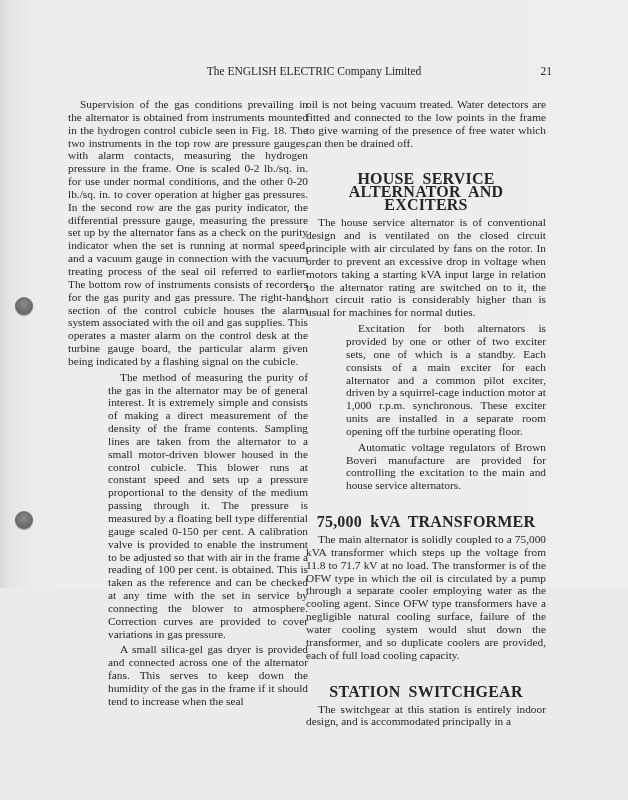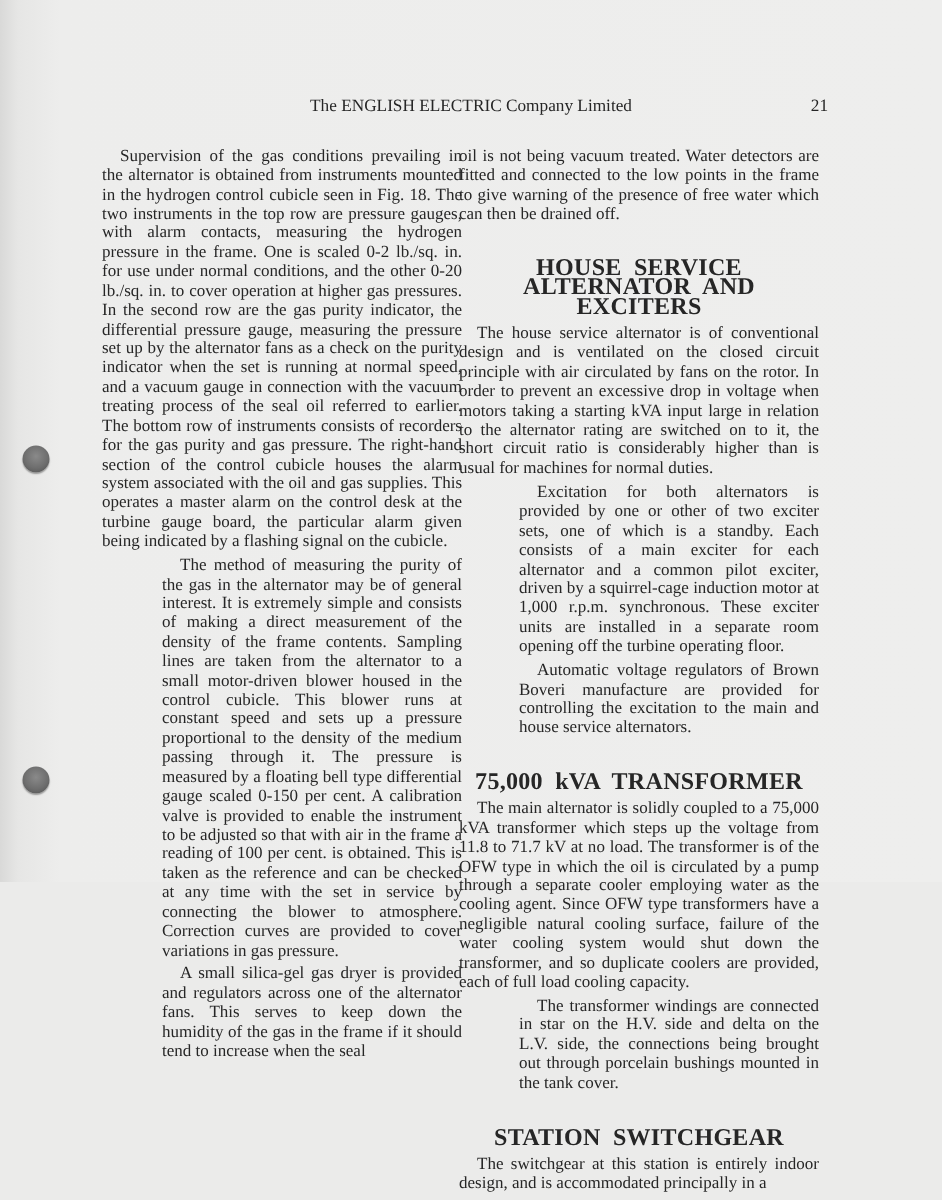--- a/index.html
+++ b/index.html
@@ -48,32 +48,31 @@
   <div class="hole" style="left:15px; top:511px;"></div>
 
   <div class="header">
     <span class="title">The ENGLISH ELECTRIC Company Limited</span>
     <span class="pnum">21</span>
   </div>
 
   <div class="col left">
     <p class="indent">Supervision of the gas conditions prevailing in the alternator is obtained from instruments mounted in the hydrogen control cubicle seen in Fig. 18. The two instruments in the top row are pressure gauges, with alarm contacts, measuring the hydrogen pressure in the frame. One is scaled 0-2 lb./sq. in. for use under normal conditions, and the other 0-20 lb./sq. in. to cover operation at higher gas pressures. In the second row are the gas purity indicator, the differential pressure gauge, measuring the pressure set up by the alternator fans as a check on the purity indicator when the set is running at normal speed, and a vacuum gauge in connection with the vacuum treating process of the seal oil referred to earlier. The bottom row of instruments consists of recorders for the gas purity and gas pressure. The right-hand section of the control cubicle houses the alarm system associated with the oil and gas supplies. This operates a master alarm on the control desk at the turbine gauge board, the particular alarm given being indicated by a flashing signal on the cubicle.</p>
     <p class="indent">The method of measuring the purity of the gas in the alternator may be of general interest. It is extremely simple and consists of making a direct measurement of the density of the frame contents. Sampling lines are taken from the alternator to a small motor-driven blower housed in the control cubicle. This blower runs at constant speed and sets up a pressure proportional to the density of the medium passing through it. The pressure is measured by a floating bell type differential gauge scaled 0-150 per cent. A calibration valve is provided to enable the instrument to be adjusted so that with air in the frame a reading of 100 per cent. is obtained. This is taken as the reference and can be checked at any time with the set in service by connecting the blower to atmosphere. Correction curves are provided to cover variations in gas pressure.</p>
-    <p class="indent">A small silica-gel gas dryer is provided and regulators across one of the alternator fans. This serves to keep down the humidity of the gas in the frame if it should tend to increase when the seal</p>
+    <p class="indent">A small silica-gel gas dryer is provided and connected across one of the alternator fans. This serves to keep down the humidity of the gas in the frame if it should tend to increase when the seal</p>
   </div>
 
   <div class="col right">
     <p>oil is not being vacuum treated. Water detectors are fitted and connected to the low points in the frame to give warning of the presence of free water which can then be drained off.</p>
 
     <h2>HOUSE SERVICE ALTERNATOR AND EXCITERS</h2>
     <p class="indent">The house service alternator is of conventional design and is ventilated on the closed circuit principle with air circulated by fans on the rotor. In order to prevent an excessive drop in voltage when motors taking a starting kVA input large in relation to the alternator rating are switched on to it, the short circuit ratio is considerably higher than is usual for machines for normal duties.</p>
     <p class="indent">Excitation for both alternators is provided by one or other of two exciter sets, one of which is a standby. Each consists of a main exciter for each alternator and a common pilot exciter, driven by a squirrel-cage induction motor at 1,000 r.p.m. synchronous. These exciter units are installed in a separate room opening off the turbine operating floor.</p>
     <p class="indent">Automatic voltage regulators of Brown Boveri manufacture are provided for controlling the excitation to the main and house service alternators.</p>
 
     <h2>75,000 kVA TRANSFORMER</h2>
     <p class="indent">The main alternator is solidly coupled to a 75,000 kVA transformer which steps up the voltage from 11.8 to 71.7 kV at no load. The transformer is of the OFW type in which the oil is circulated by a pump through a separate cooler employing water as the cooling agent. Since OFW type transformers have a negligible natural cooling surface, failure of the water cooling system would shut down the transformer, and so duplicate coolers are provided, each of full load cooling capacity.</p>
-    <p class="indent">The transformer windings are connected in star on the H.V. side and delta on the L.V. side, the connections being brought out through porcelain bushings mounted in the tank cover.</p>
 
     <h2>STATION SWITCHGEAR</h2>
     <p class="indent">The switchgear at this station is entirely indoor design, and is accommodated principally in a</p>
   </div>
 
 </div>
 
 </body></html>

